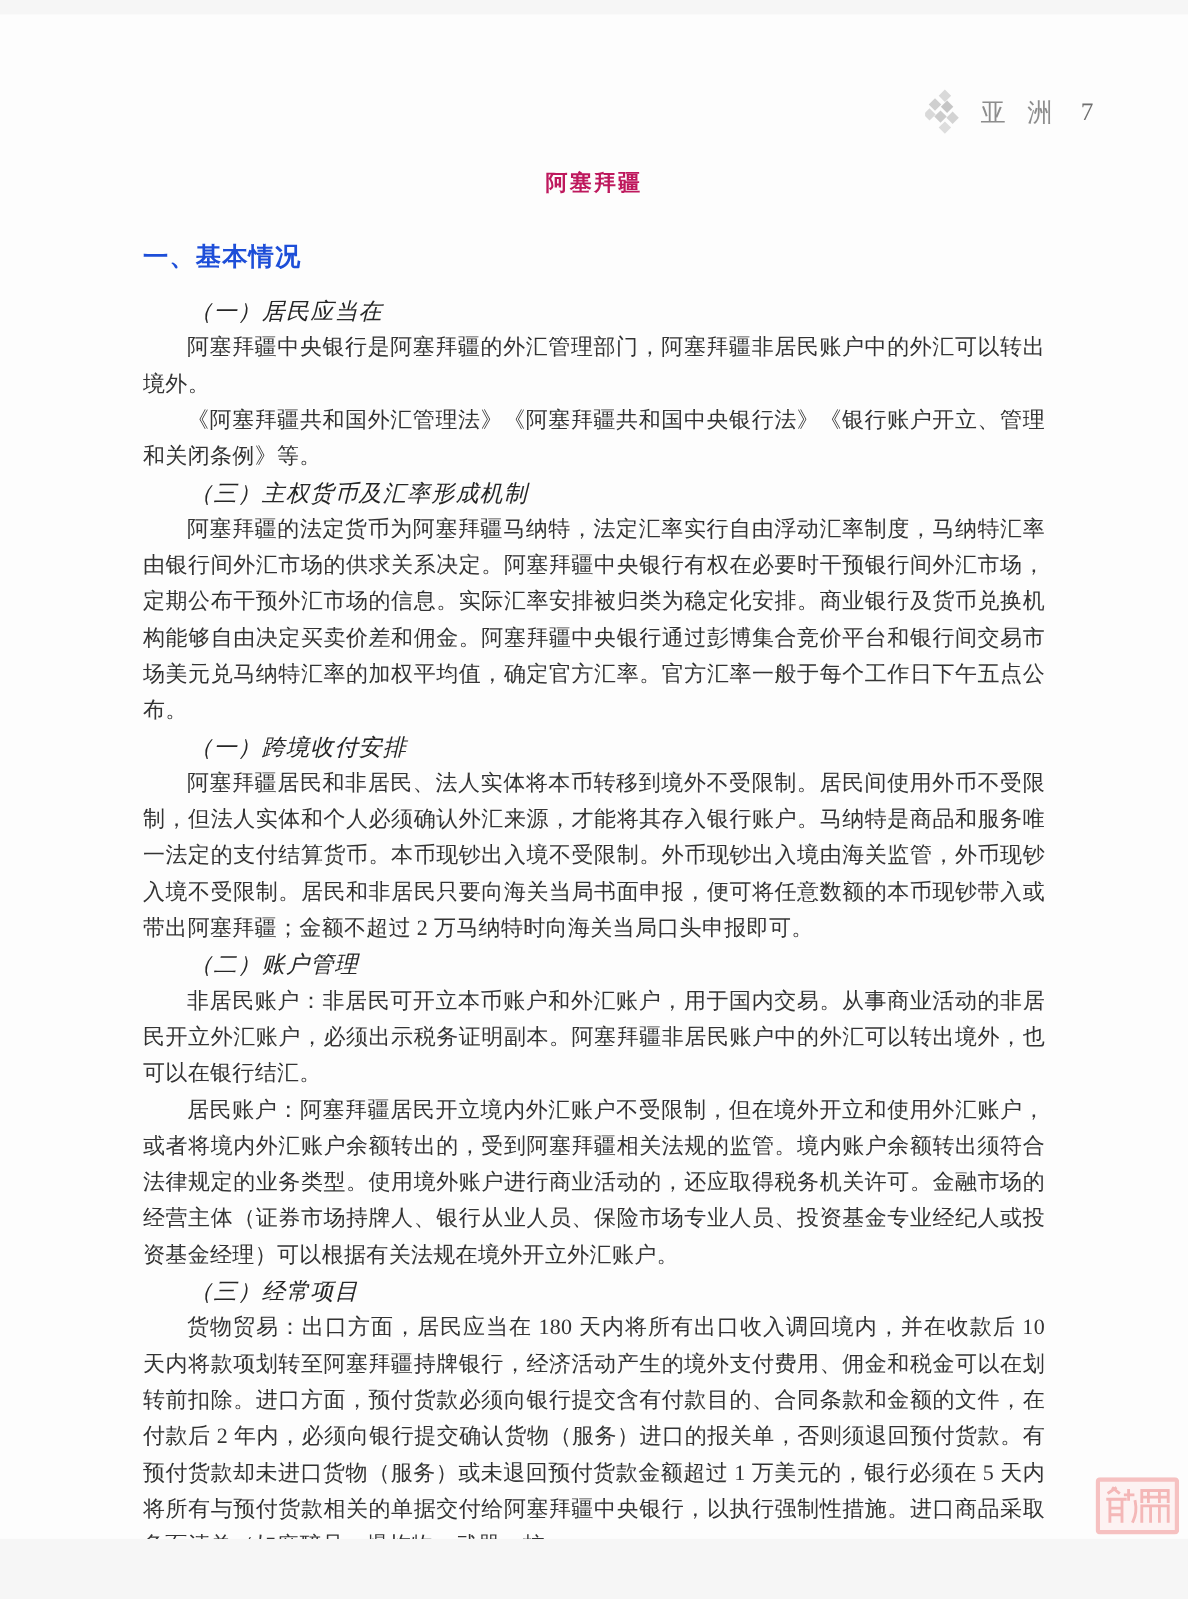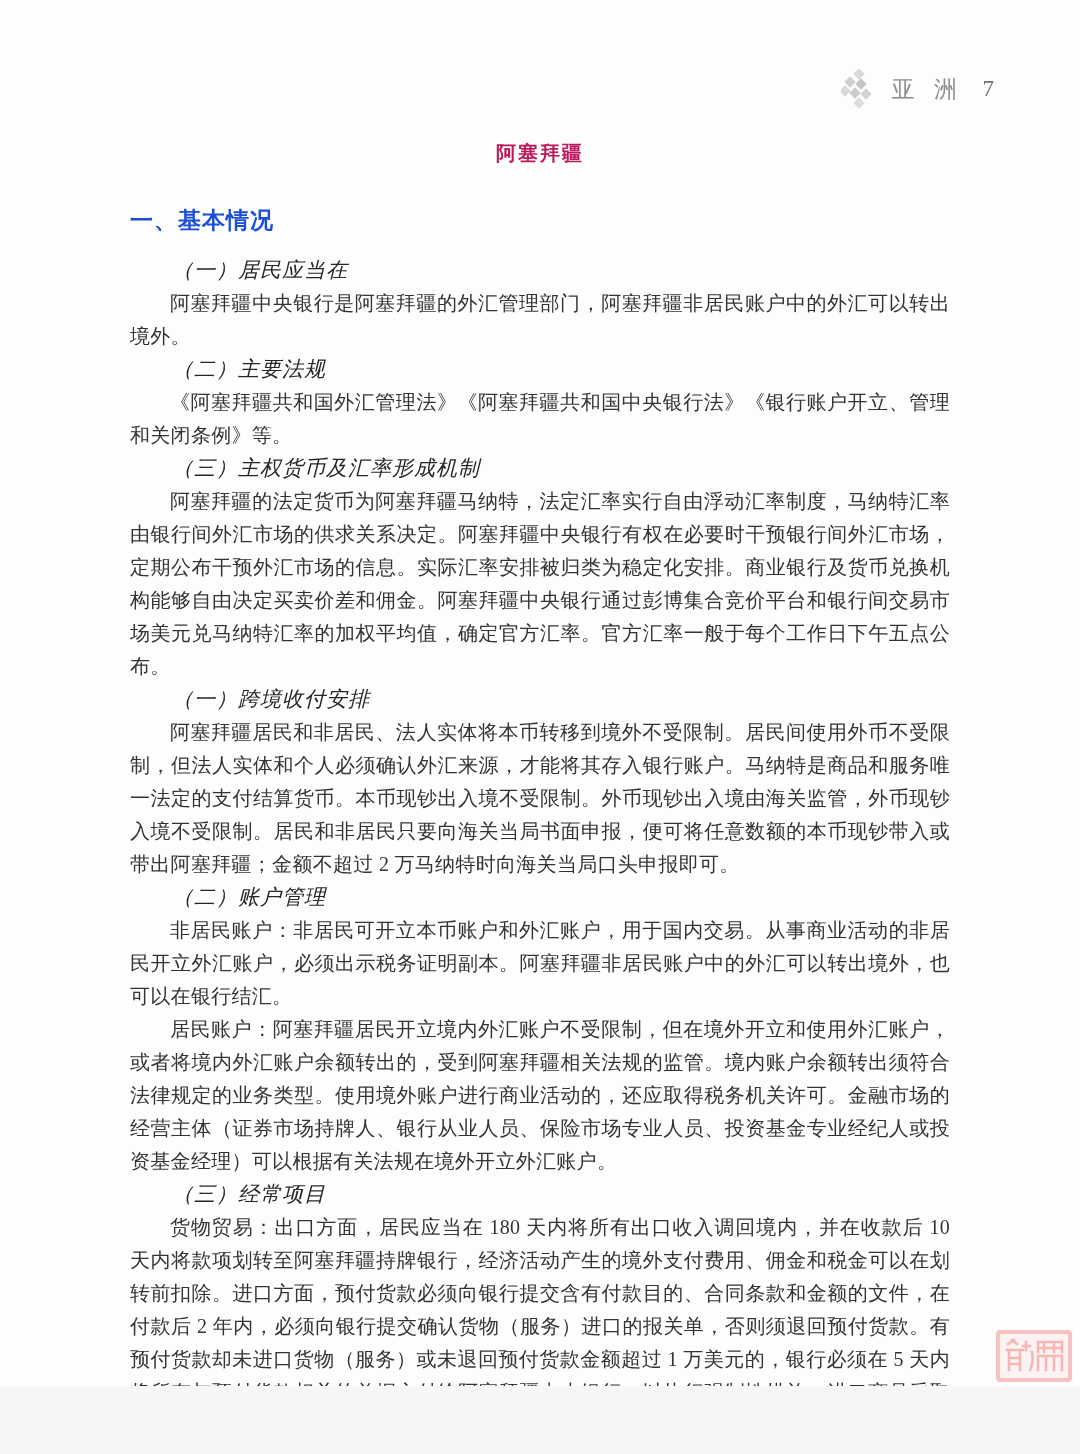--- a/index.html
+++ b/index.html
@@ -6,20 +6,21 @@
   body{
     width:1080px;height:1454px;
     background:#f6f6f6;
     font-family:"Liberation Serif","DejaVu Serif",serif;
   }
   .page{
     position:relative;
     width:1080px;height:1386px;
     background:#fdfdfd;
     overflow:hidden;
+    margin-top:13px;
   }
   
   .running-header{
     position:absolute;top:68px;right:86px;
     display:flex;align-items:center;
     color:#8d8d8d;
   }
   .hdr-icon{width:38px;height:42px;margin-right:12px;flex:0 0 auto;}
   .hdr-section{
     font-family:"Liberation Serif","DejaVu Serif",serif;
@@ -90,21 +91,20 @@
   </div>
 
   <div class="content">
     <h1 class="doc-title">阿塞拜疆</h1>
 
     <h2 class="section-heading">一、基本情况</h2>
 
     <p class="subheading">（一）居民应当在</p>
     <p class="para">阿塞拜疆中央银行是阿塞拜疆的外汇管理部门，阿塞拜疆非居民账户中的外汇可以转出境外。</p>
 
-    <p class="subheading">（二）主要法规</p>
     <p class="para">《阿塞拜疆共和国外汇管理法》《阿塞拜疆共和国中央银行法》《银行账户开立、管理和关闭条例》等。</p>
 
     <p class="subheading">（三）主权货币及汇率形成机制</p>
     <p class="para">阿塞拜疆的法定货币为阿塞拜疆马纳特，法定汇率实行自由浮动汇率制度，马纳特汇率由银行间外汇市场的供求关系决定。阿塞拜疆中央银行有权在必要时干预银行间外汇市场，定期公布干预外汇市场的信息。实际汇率安排被归类为稳定化安排。商业银行及货币兑换机构能够自由决定买卖价差和佣金。阿塞拜疆中央银行通过彭博集合竞价平台和银行间交易市场美元兑马纳特汇率的加权平均值，确定官方汇率。官方汇率一般于每个工作日下午五点公布。</p>
 
 
     <p class="subheading">（一）跨境收付安排</p>
     <p class="para">阿塞拜疆居民和非居民、法人实体将本币转移到境外不受限制。居民间使用外币不受限制，但法人实体和个人必须确认外汇来源，才能将其存入银行账户。马纳特是商品和服务唯一法定的支付结算货币。本币现钞出入境不受限制。外币现钞出入境由海关监管，外币现钞入境不受限制。居民和非居民只要向海关当局书面申报，便可将任意数额的本币现钞带入或带出阿塞拜疆；金额不超过 2 万马纳特时向海关当局口头申报即可。</p>
 
     <p class="subheading">（二）账户管理</p>

